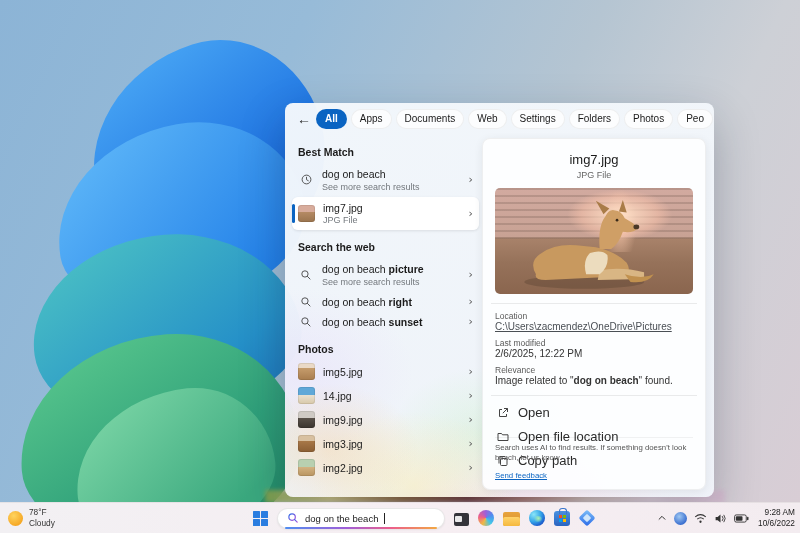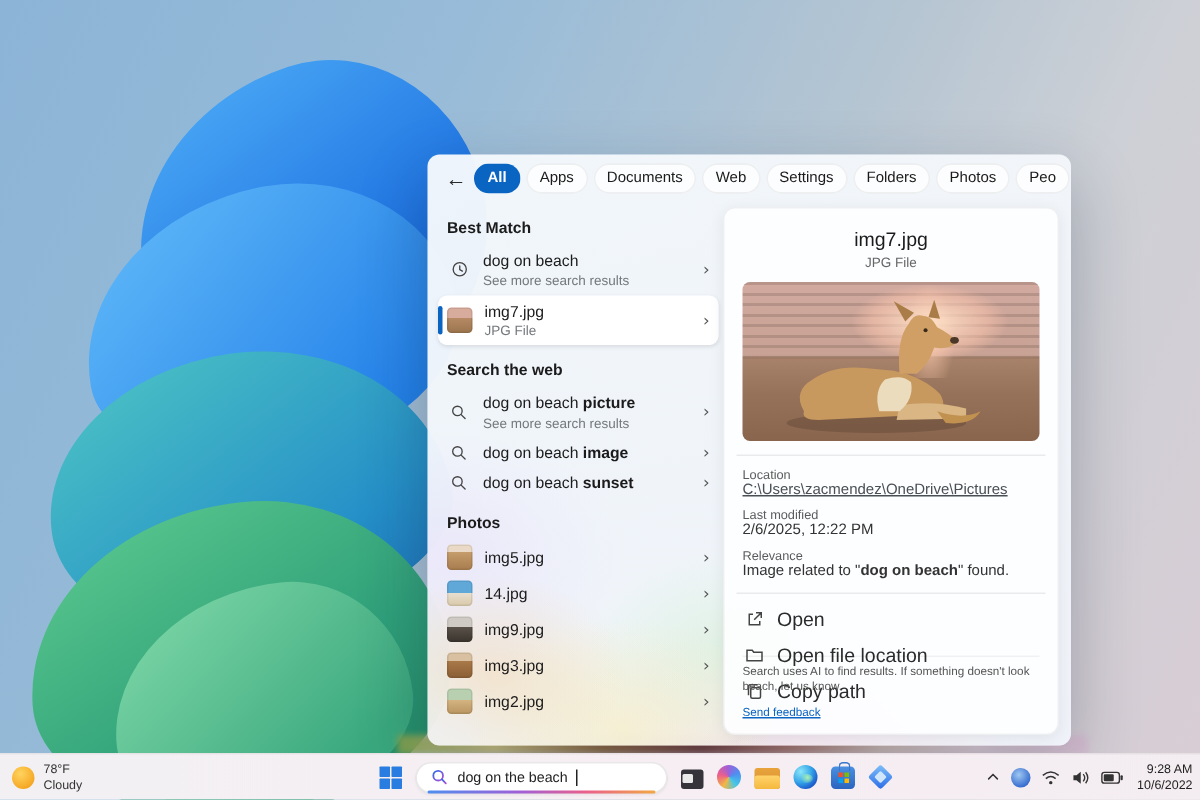--- a/index.html
+++ b/index.html
@@ -205,21 +205,21 @@
     </div>
 
     <div class="row slim">
       <span class="r-icon">
         <svg width="12" height="12" viewBox="0 0 16 16">
             <circle cx="6.6" cy="6.6" r="4.2" fill="none" stroke="#444" stroke-width="1.2"></circle>
             <line x1="9.9" y1="9.9" x2="13.4" y2="13.4" stroke="#444" stroke-width="1.2" stroke-linecap="round"></line>
           </svg>
       </span>
       <span class="r-text">
-        <div class="r-title"><span>dog on beach </span><b>image</b></div>
+        <div class="r-title"><span>dog on beach </span><b>right</b></div>
       </span>
       <span class="chev">›</span>
     </div>
 
     <div class="row slim">
       <span class="r-icon">
         <svg width="12" height="12" viewBox="0 0 16 16">
             <circle cx="6.6" cy="6.6" r="4.2" fill="none" stroke="#444" stroke-width="1.2"></circle>
             <line x1="9.9" y1="9.9" x2="13.4" y2="13.4" stroke="#444" stroke-width="1.2" stroke-linecap="round"></line>
           </svg>

